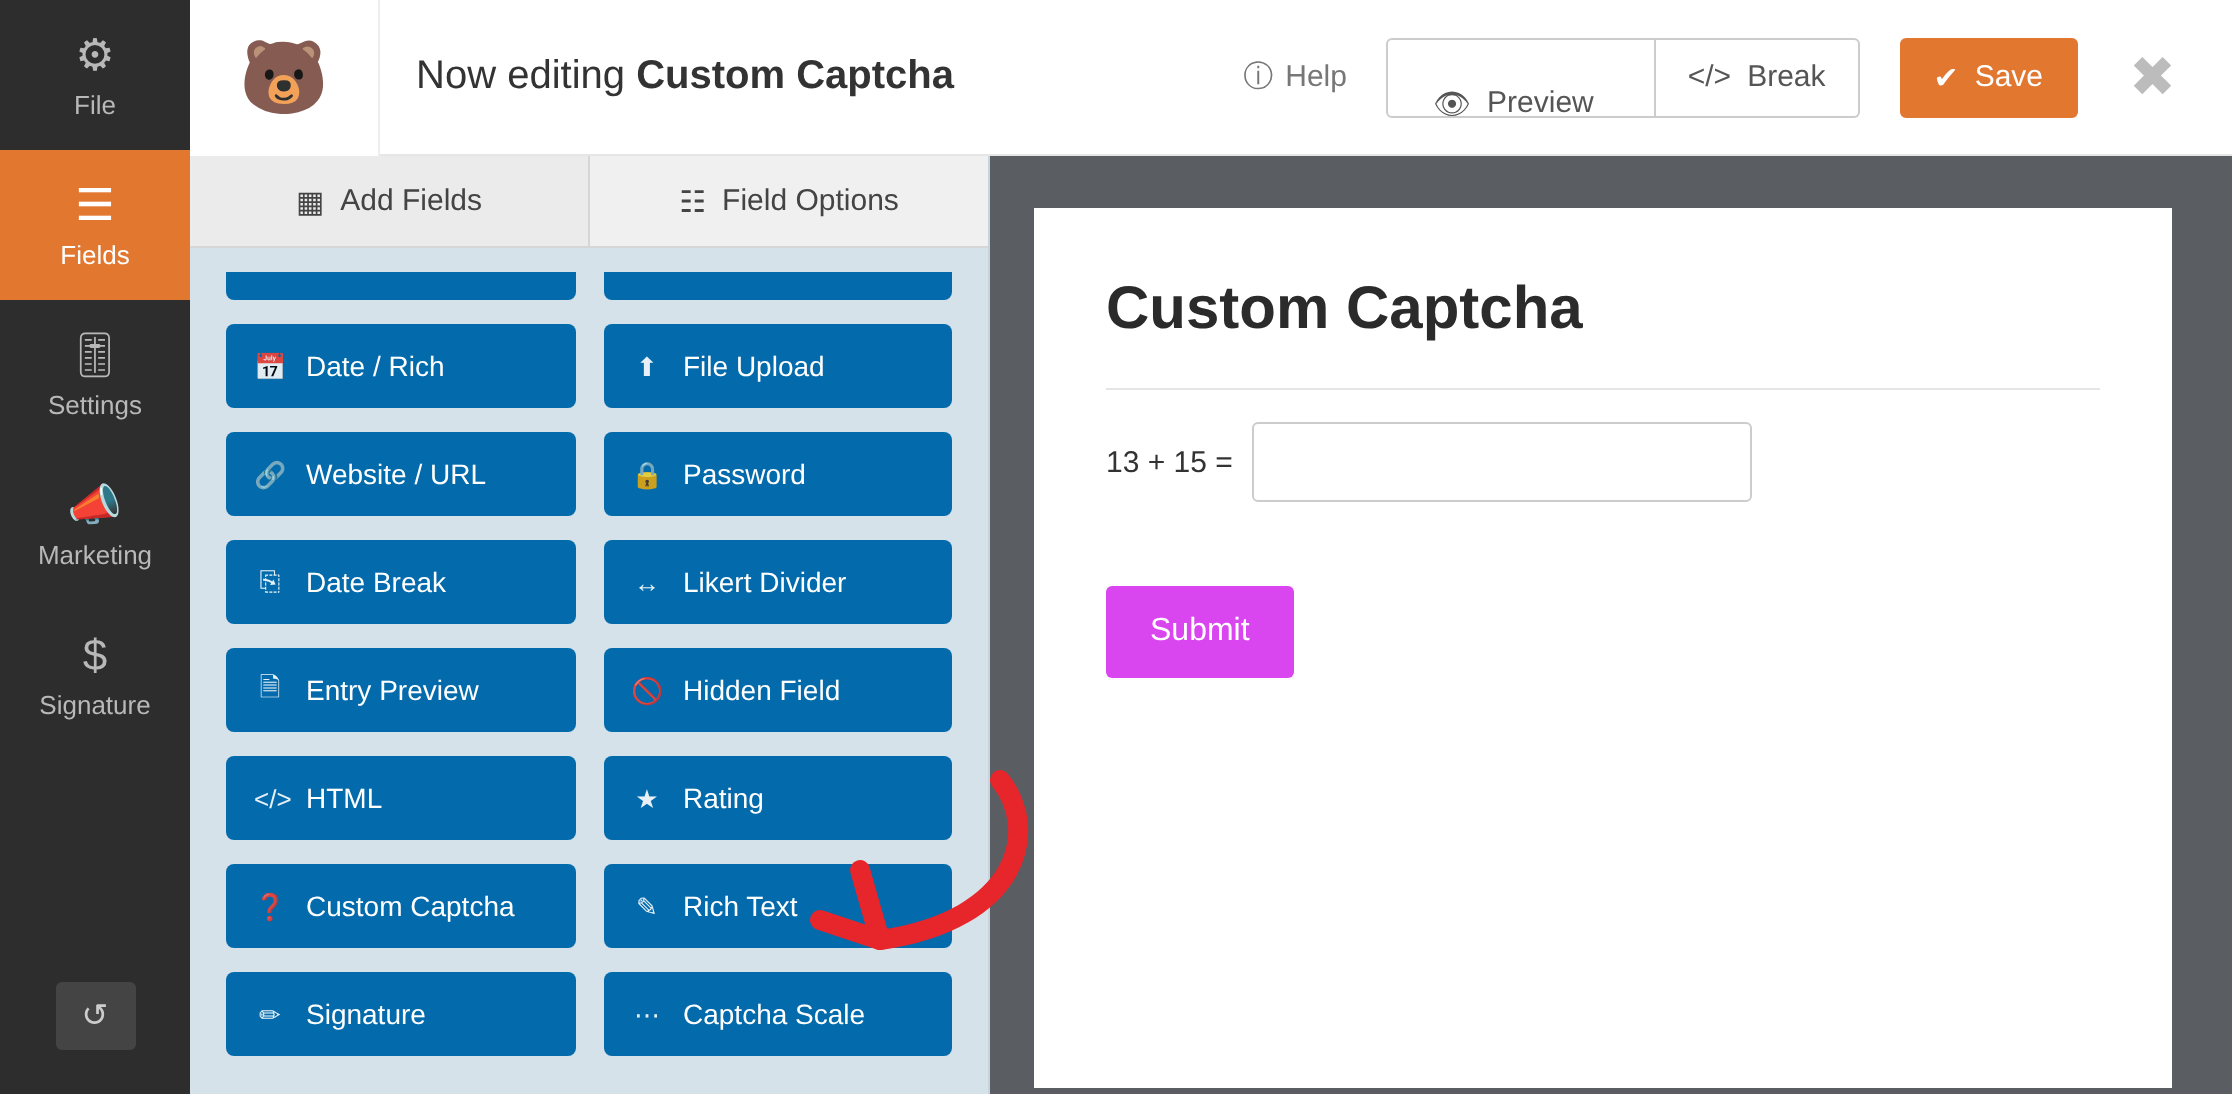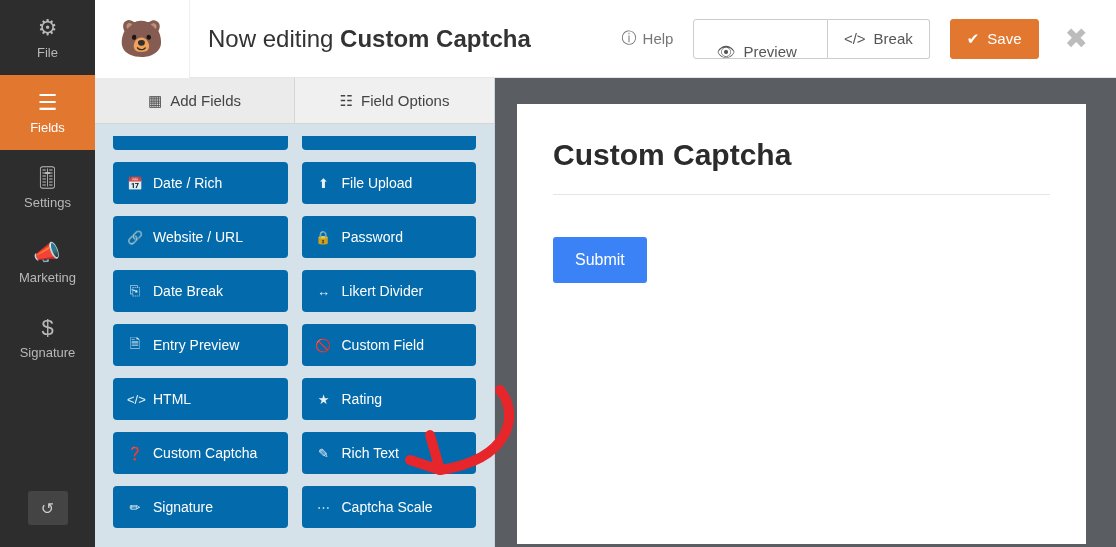--- a/index.html
+++ b/index.html
@@ -12,21 +12,21 @@
   .nav-item.active { background: #e27730; color: #fff; }
   .nav-icon { font-size: 22px; margin-bottom: 4px; }
   .nav-history { margin-top: auto; padding: 14px 0 22px; display:flex; justify-content:center; }
   .nav-history-btn { width: 40px; height: 34px; background:#444; border:none; border-radius:3px; display:flex;align-items:center;justify-content:center;color:#ccc; font-size:16px; cursor:pointer;}
 
   
   .main { flex: 1; display: flex; flex-direction: column; background:#5a5e63; }
   .topbar { height: 78px; background: #fff; border-bottom: 1px solid #e6e6e6; display: flex; align-items: center; padding: 0 20px; }
   .logo-col { width: 95px; background:#fff; border-right:1px solid #eee; height:78px; display:flex; align-items:center; justify-content:center; margin-left:-20px; padding:0 6px;}
   .logo { font-size:36px; }
-  .title { font-size: 24px; color: #333; margin-left: 18px; }
+  .title { font-size: 20px; color: #333; margin-left: 18px; }
   .title strong { font-weight: 600; }
   .top-actions { margin-left: auto; display:flex; align-items:center; gap:0; }
   .help-link { color:#777; display:flex; align-items:center; gap:6px; margin-right:20px; font-size:15px; cursor:pointer;}
   .btn { height: 40px; padding: 0 16px; display:flex; align-items:center; gap:8px; font-size:15px; cursor:pointer; background:#fff; border:1px solid #ccc; color:#555; }
   .btn.preview { border-radius: 3px 0 0 3px; }
   .btn.embed { border-left:none; border-radius: 0 3px 3px 0; margin-right: 20px;}
   .btn.save { background:#e27730; border:1px solid #e27730; color:#fff; border-radius:3px; font-weight:500; margin-right: 18px;}
   .close-x { color:#bcbcbc; font-size:28px; cursor:pointer; padding:0 8px;}
 
   
@@ -43,21 +43,21 @@
 
   
   .preview { flex:1; padding: 26px 30px 0 22px; }
   .form-card { background:#fff; width:100%; height: 440px; padding: 34px 36px 30px; }
   .form-title { font-size: 30px; font-weight:600; color:#2b2b2b; padding-bottom: 22px; border-bottom:1px solid #e5e5e5; }
   .field-label { margin-top: 30px; font-size: 15px; font-weight:600; color:#333; }
   .req { color:#d63638; margin-left:2px;}
   .captcha-row { margin-top: 16px; display:flex; align-items:center; gap:10px; }
   .captcha-q { font-size:15px; color:#333; }
   .captcha-input { width: 250px; height: 40px; border:1px solid #ccc; border-radius:3px; padding:0 10px; font-size:15px;}
-  .submit-btn { margin-top: 42px; height: 46px; padding: 0 22px; background:#3b82f6; color:#fff; border:none; border-radius:3px; font-size:16px; font-weight:500; cursor:pointer;}
+  .submit-btn { margin-top: 42px; height: 46px; padding: 0 22px; background:#d946ef; color:#fff; border:none; border-radius:3px; font-size:16px; font-weight:500; cursor:pointer;}
 
   
   .arrow-svg { position:absolute; left: 380px; top: 350px; pointer-events:none; }
 </style>
 </head>
 <body>
 
 <div class="app">
 
   <div class="leftnav">
@@ -163,21 +163,21 @@
               <span class="fi">↔</span>
               <span>Likert Divider</span>
             </button>
 
           <button class="field-btn">
               <span class="fi">🗎</span>
               <span>Entry Preview</span>
             </button>
           <button class="field-btn">
               <span class="fi">🚫</span>
-              <span>Custom Field</span>
+              <span>Hidden Field</span>
             </button>
 
           <button class="field-btn">
               <span class="fi">&lt;/&gt;</span>
               <span>HTML</span>
             </button>
           <button class="field-btn">
               <span class="fi">★</span>
               <span>Rating</span>
             </button>
@@ -198,20 +198,24 @@
           <button class="field-btn">
               <span class="fi">⋯</span>
               <span>Captcha Scale</span>
             </button>
         </div>
       </div>
 
       <div class="preview">
         <div class="form-card">
           <div class="form-title">Custom Captcha</div>
+          <div class="captcha-row">
+            <span class="captcha-q">13 + 15 =</span>
+            <input class="captcha-input" type="text" style="">
+          </div>
           <button class="submit-btn">
             <span>Submit</span>
           </button>
         </div>
       </div>
     </div>
   </div>
 </div>
 
 <svg class="arrow-svg" width="170" height="170">

